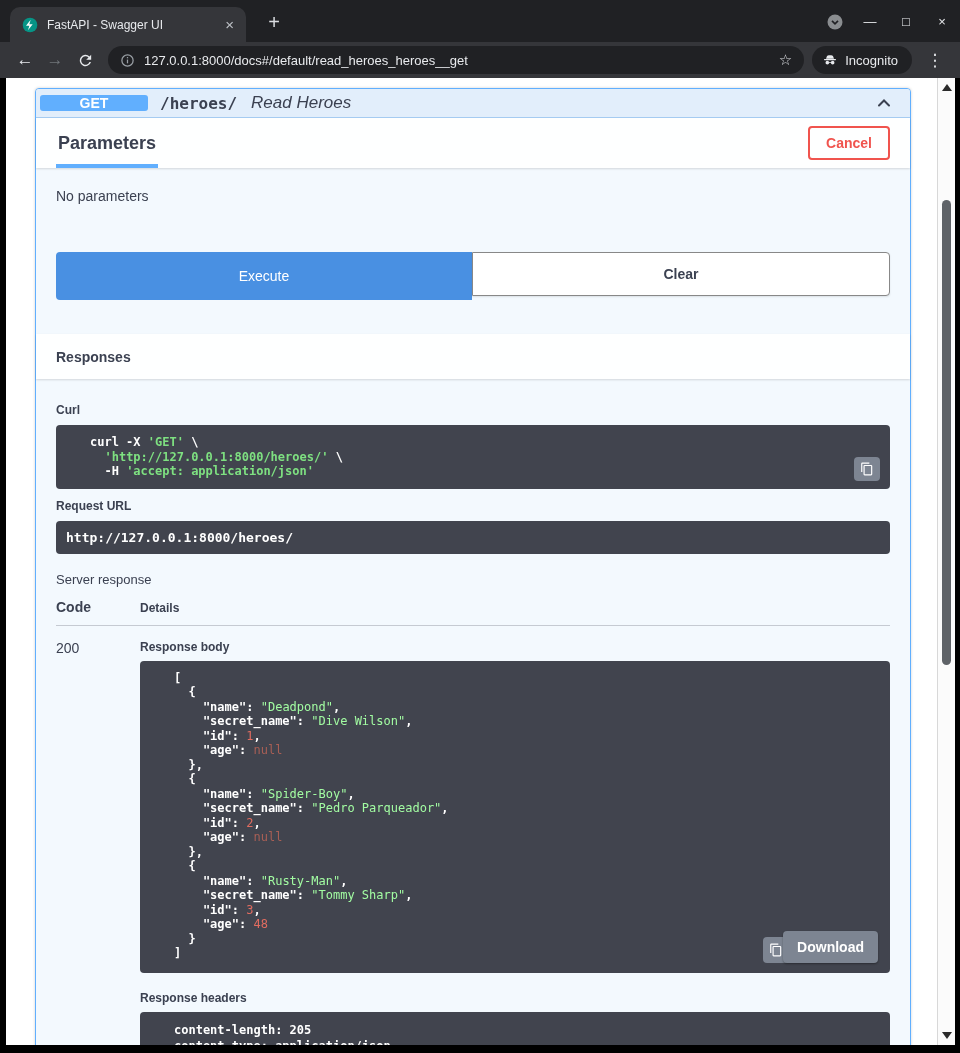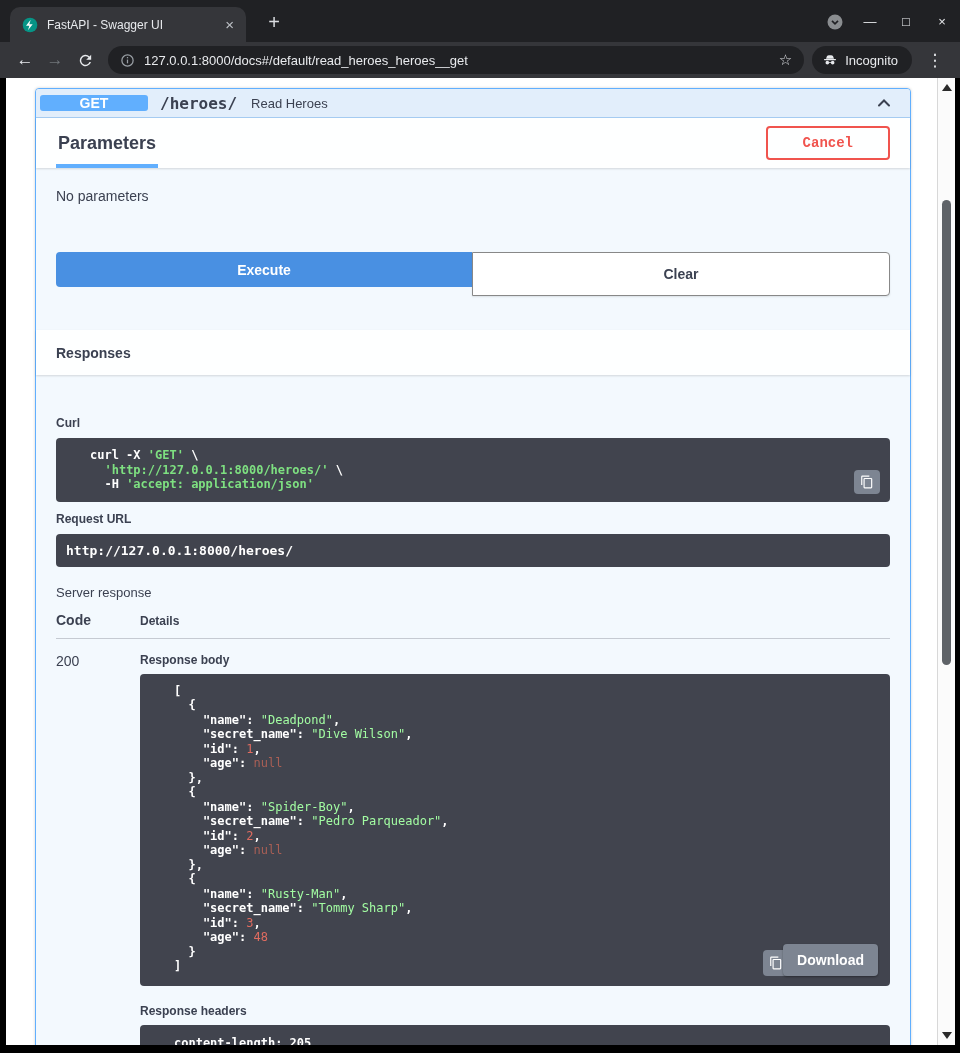--- a/index.html
+++ b/index.html
@@ -35,41 +35,41 @@
 
   
   .content{position:absolute;top:78px;left:6px;width:931px;height:967px;background:#fff;overflow:hidden;}
   .swagger-pad{padding:10px 26px 0 29px;}
   .opblock{border:1px solid #61affe;border-radius:4px;background:#f3f9fe;box-shadow:0 0 3px rgba(0,0,0,.18);}
   .summary{display:flex;align-items:center;padding:4px 16px 4px 4px;background:#e2eefb;
            border-bottom:1px solid #a7cdf3;border-radius:3px 3px 0 0;cursor:pointer;}
   .method{width:108px;padding:0 0;text-align:center;background:#61affe;color:#fff;font-weight:bold;
           font-size:14px;border-radius:3px;}
   .path{font-family:"DejaVu Sans Mono",monospace;font-size:16px;font-weight:700;color:#3b4151;margin-left:12px;}
-  .desc{font-size:13px;color:#3b4151;margin-left:14px;}
+  .desc{font-size:17px;color:#3b4151;margin-left:14px;font-style:italic;}
   .chev{margin-left:auto;display:flex;align-items:center;cursor:pointer;}
 
   .band{min-height:50px;display:flex;align-items:center;justify-content:space-between;padding:0 20px;
         background:rgba(255,255,255,.88);box-shadow:0 1px 2px rgba(0,0,0,.14);position:relative;}
   .param-title{align-self:stretch;display:flex;align-items:center;font-size:18px;font-weight:bold;
                color:#3b4151;border-bottom:4px solid #61affe;padding:4px 2px 0;}
   .cancel{border:2px solid #f0544e;color:#f0544e;background:transparent;border-radius:4px;font-weight:bold;
-          font-size:14px;padding:7px 35px;cursor:pointer;font-family:Liberation Mono, monospace;}
+          font-size:14px;padding:7px 16px;cursor:pointer;font-family:Liberation Sans, sans-serif;}
   .noparams{padding:20px 20px 48px;font-size:14px;color:#3b4151;}
   .exec-row{display:flex;padding:0 20px 34px;}
-  .btn-execute{flex:1;background:#4990e2;color:#fff;border:none;border-radius:4px 0 0 4px;height:35px;
-               font-size:14px;font-weight:bold;font-family:"Liberation Sans",sans-serif;cursor:pointer;}
+  .btn-execute{flex:1;background:#4990e2;color:#fff;border:none;border-radius:4px 0 0 4px;height:48px;
+               font-size:14px;font-weight:normal;font-family:"Liberation Sans",sans-serif;cursor:pointer;}
   .btn-clear{flex:1;background:#fff;color:#3b4151;border:1px solid #888;border-radius:0 4px 4px 0;height:44px;
              font-size:14px;font-weight:bold;font-family:"Liberation Sans",sans-serif;cursor:pointer;
              box-shadow:0 1px 2px rgba(0,0,0,.1);}
   .responses-band{min-height:45px;}
   .section-title{font-size:14px;font-weight:bold;color:#3b4151;}
   .responses-inner{padding:20px;}
   .code-label{font-size:12px;font-weight:bold;color:#3b4151;margin:10px 0 8px;}
-  .first-label{margin-top:21px;}
+  .first-label{margin-top:4px;}
   .codeblock{position:relative;background:#41444e;border-radius:4px;padding:10px;
              font-family:"DejaVu Sans Mono",monospace;font-size:12px;line-height:14.5px;color:#fff;}
   .code-line{white-space:pre;margin-left:24px;}
   .tok-plain{color:#fff;font-weight:bold;}
   .tok-str{color:#7ee081;font-weight:bold;}
   .tok-jstr{color:#a2fca2;}
   .tok-num{color:#e06c60;}
   .tok-null{color:#a95f55;}
   .copy-btn{position:absolute;right:10px;bottom:8px;width:26px;height:24px;background:#7d8592;border:none;
             border-radius:4px;display:flex;align-items:center;justify-content:center;cursor:pointer;}

